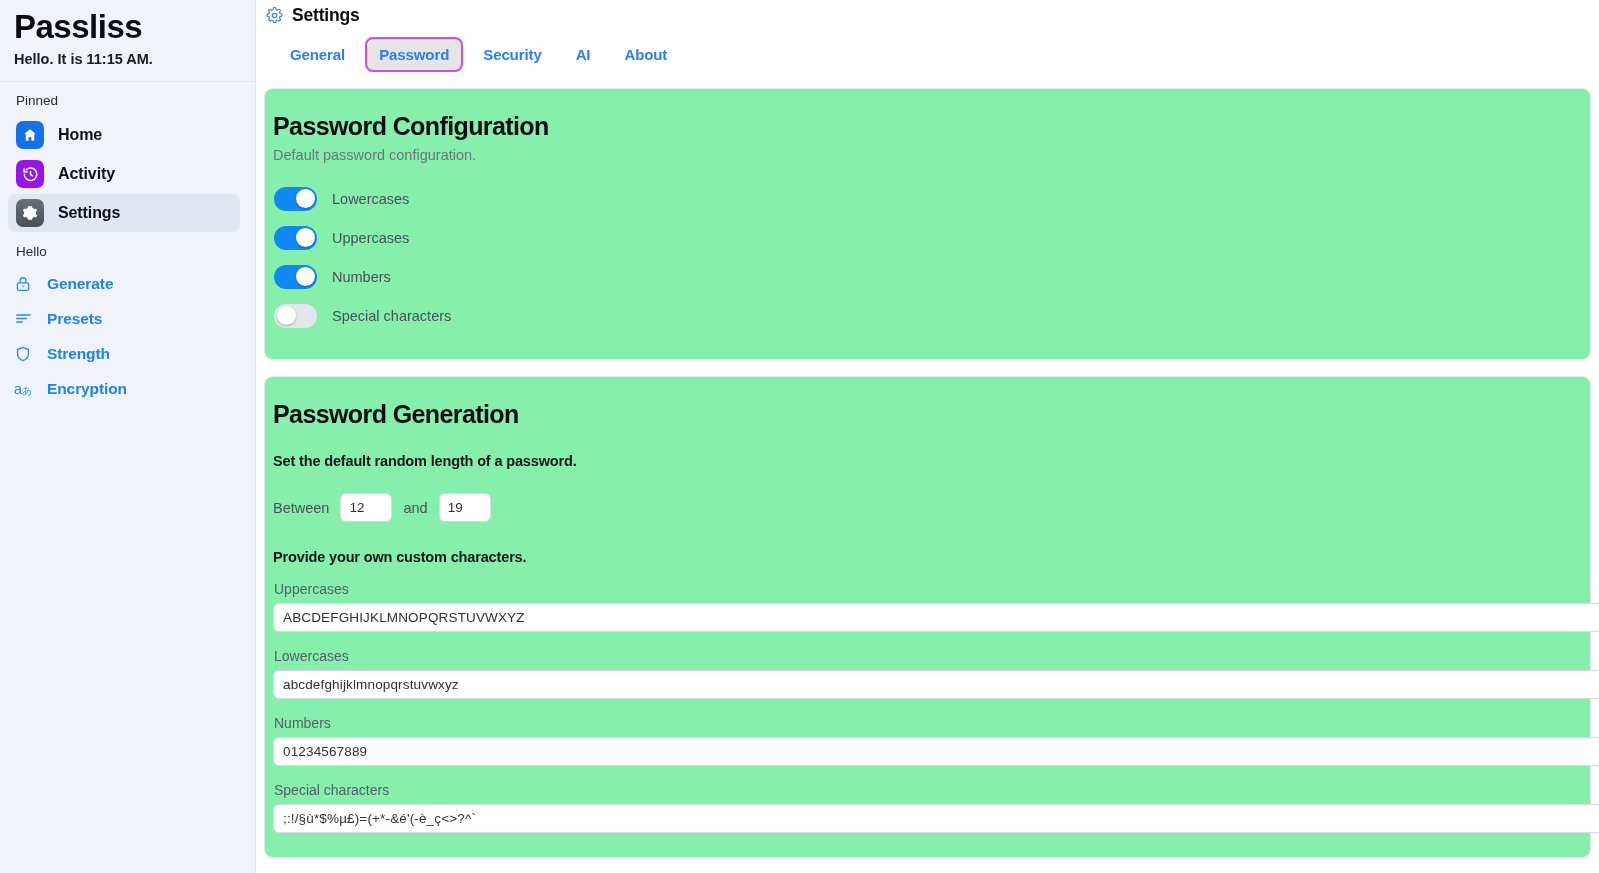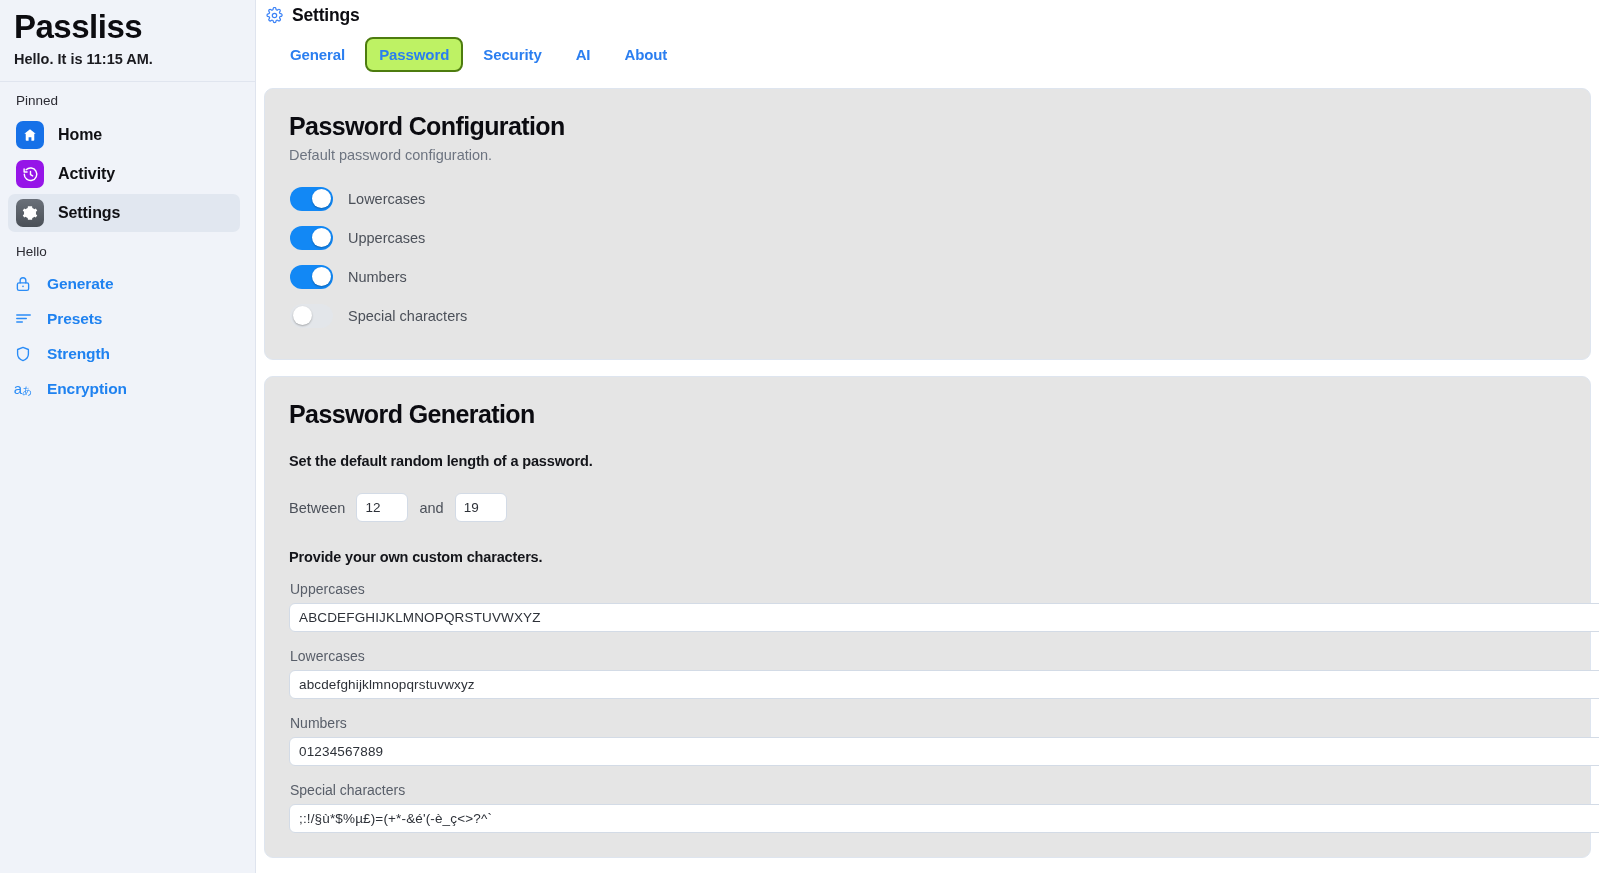--- a/index.html
+++ b/index.html
@@ -143,30 +143,30 @@
     color: #2a7ef0;
     padding: 7px 12px;
     border-radius: 8px;
     border: 2px solid transparent;
     cursor: pointer;
     letter-spacing: -0.1px;
     background: transparent;
     line-height: 17px;
   }
   .tab.active {
-    background: #bef264;
-    border: 2px solid #4d7c0f;
+    background: #e5e5e5;
+    border: 2px solid #d946ef;
   }
 
   .card {
     margin: 16px 8px 0 8px;
     border: 1px solid #dee5ef;
     border-radius: 9px;
-    background: #e5e5e5;
-    padding: 22px 22px 24px 24px;
+    background: #86efac;
+    padding: 22px 22px 24px 8px;
   }
   .card-title {
     font-size: 25px;
     font-weight: 700;
     color: #0b0b10;
     letter-spacing: -0.6px;
     line-height: 30px;
   }
   .card-sub {
     font-size: 14.5px;

